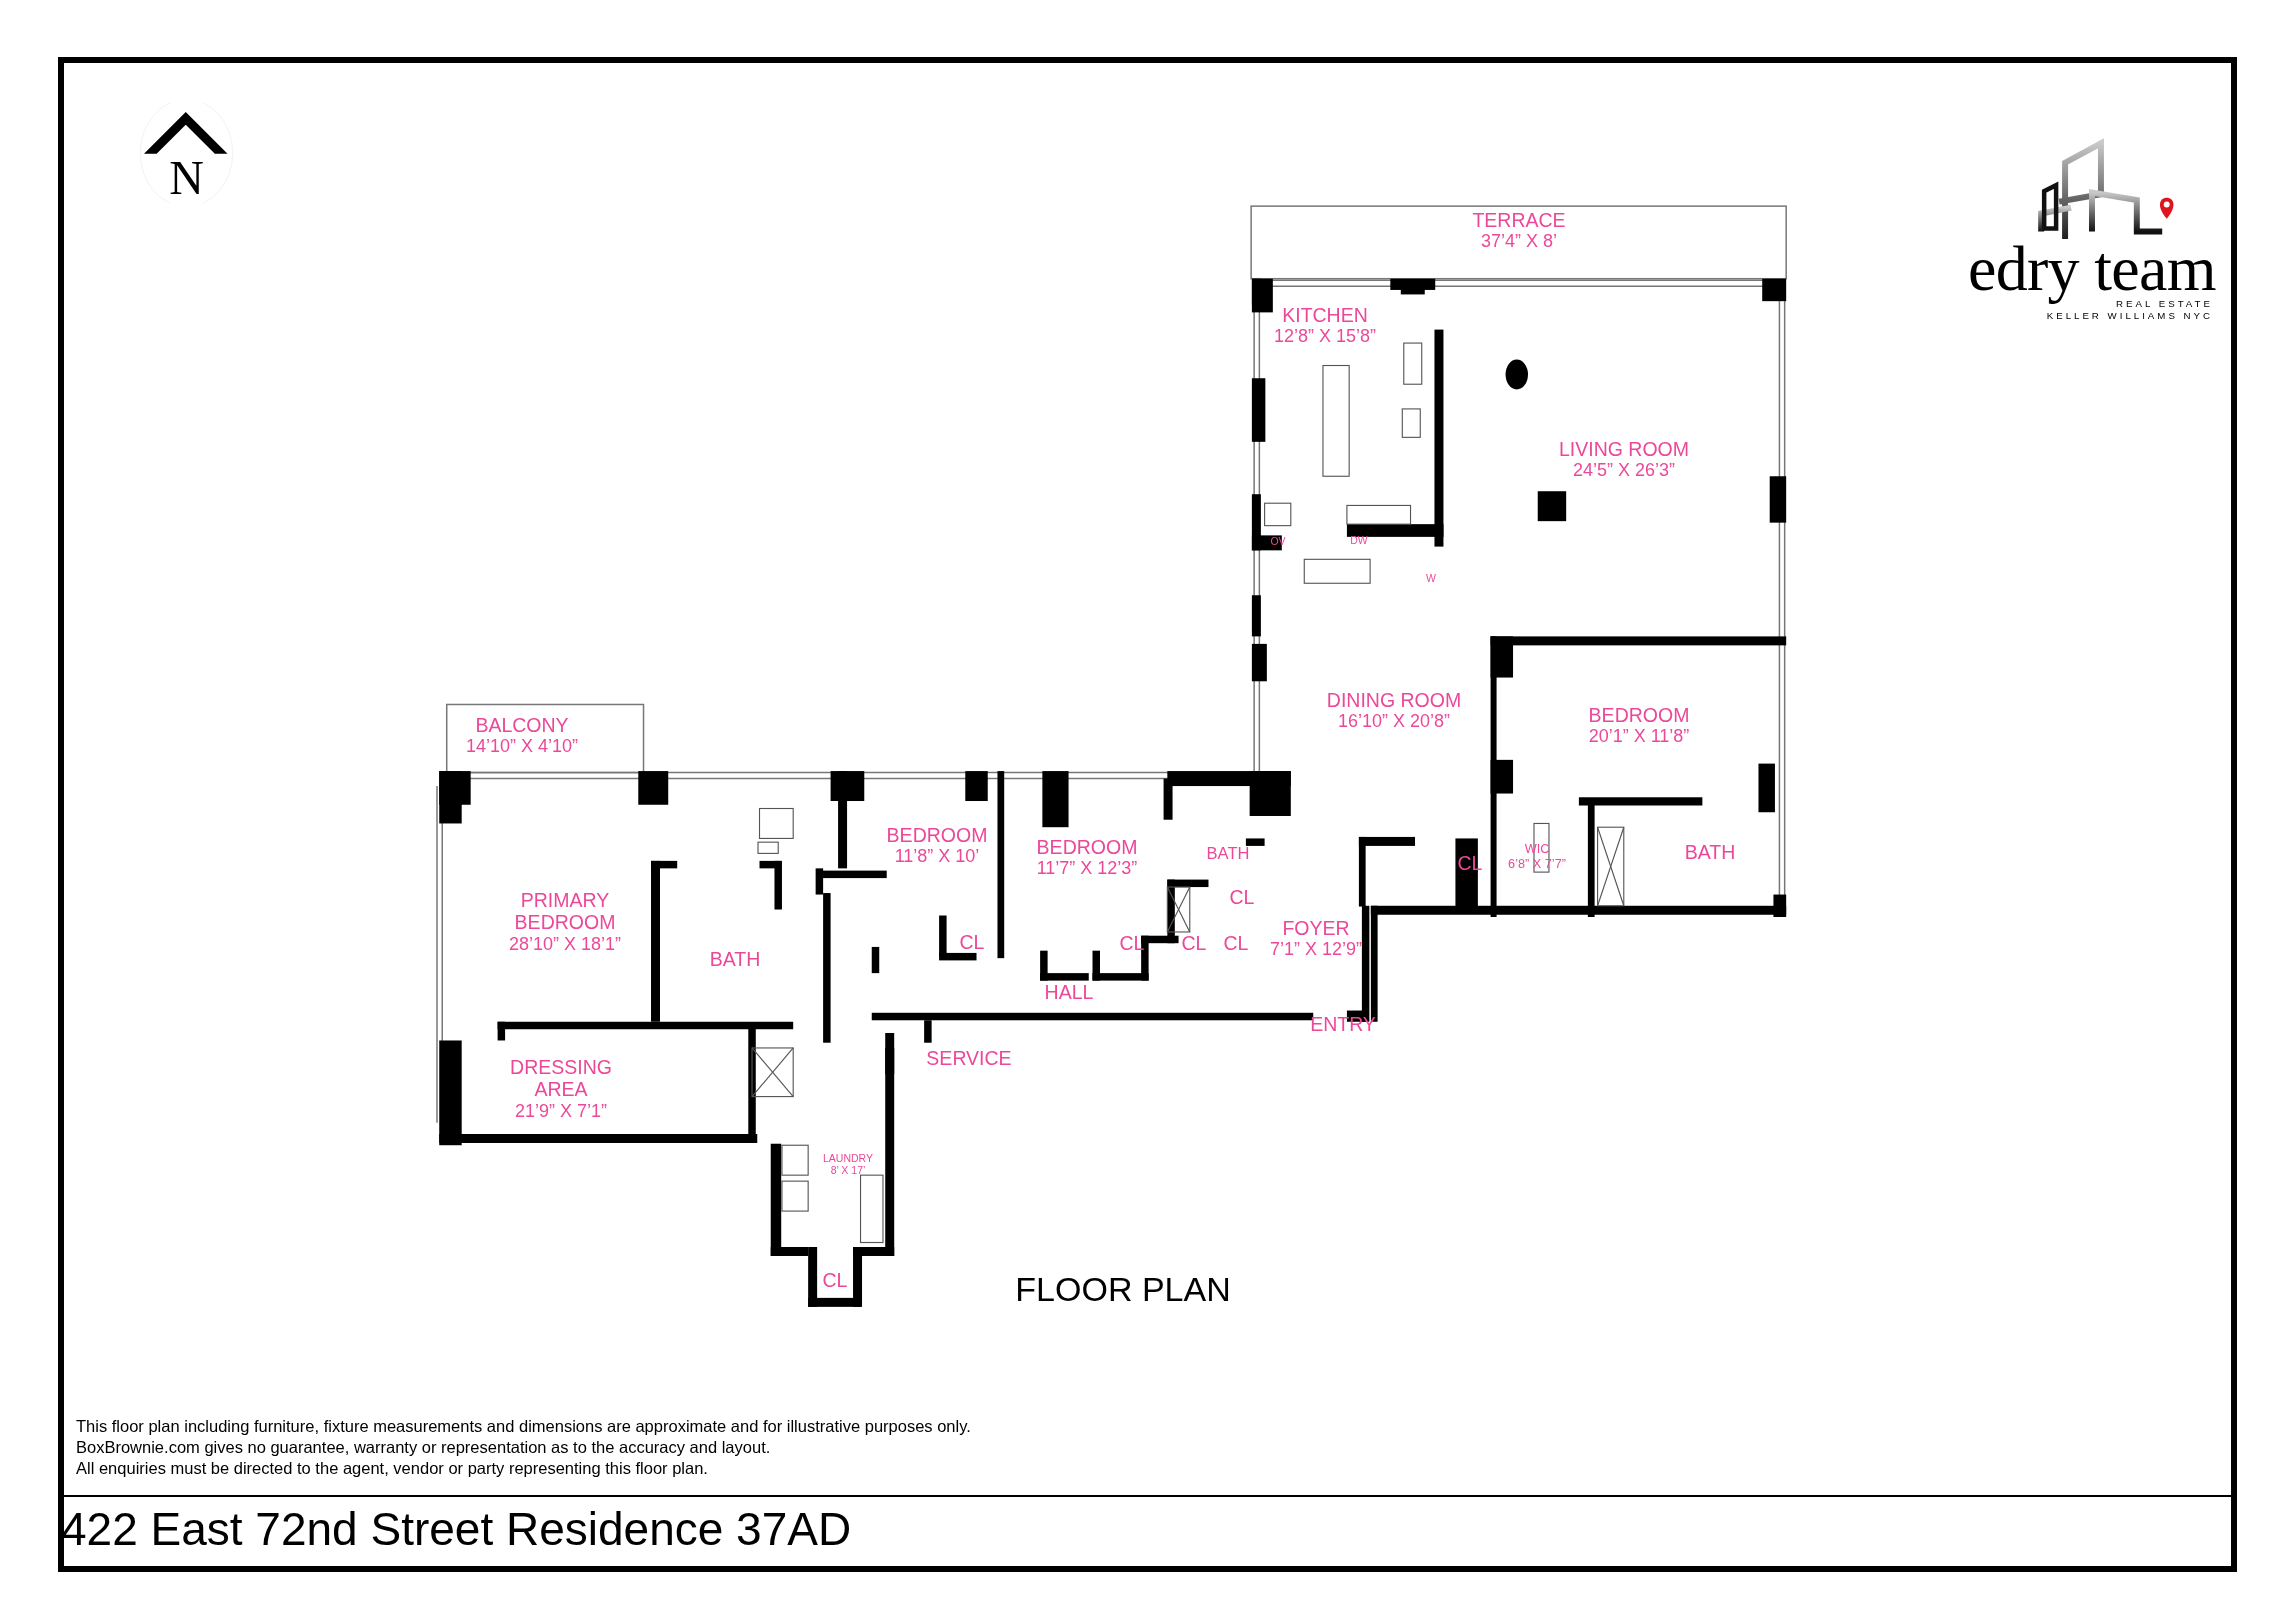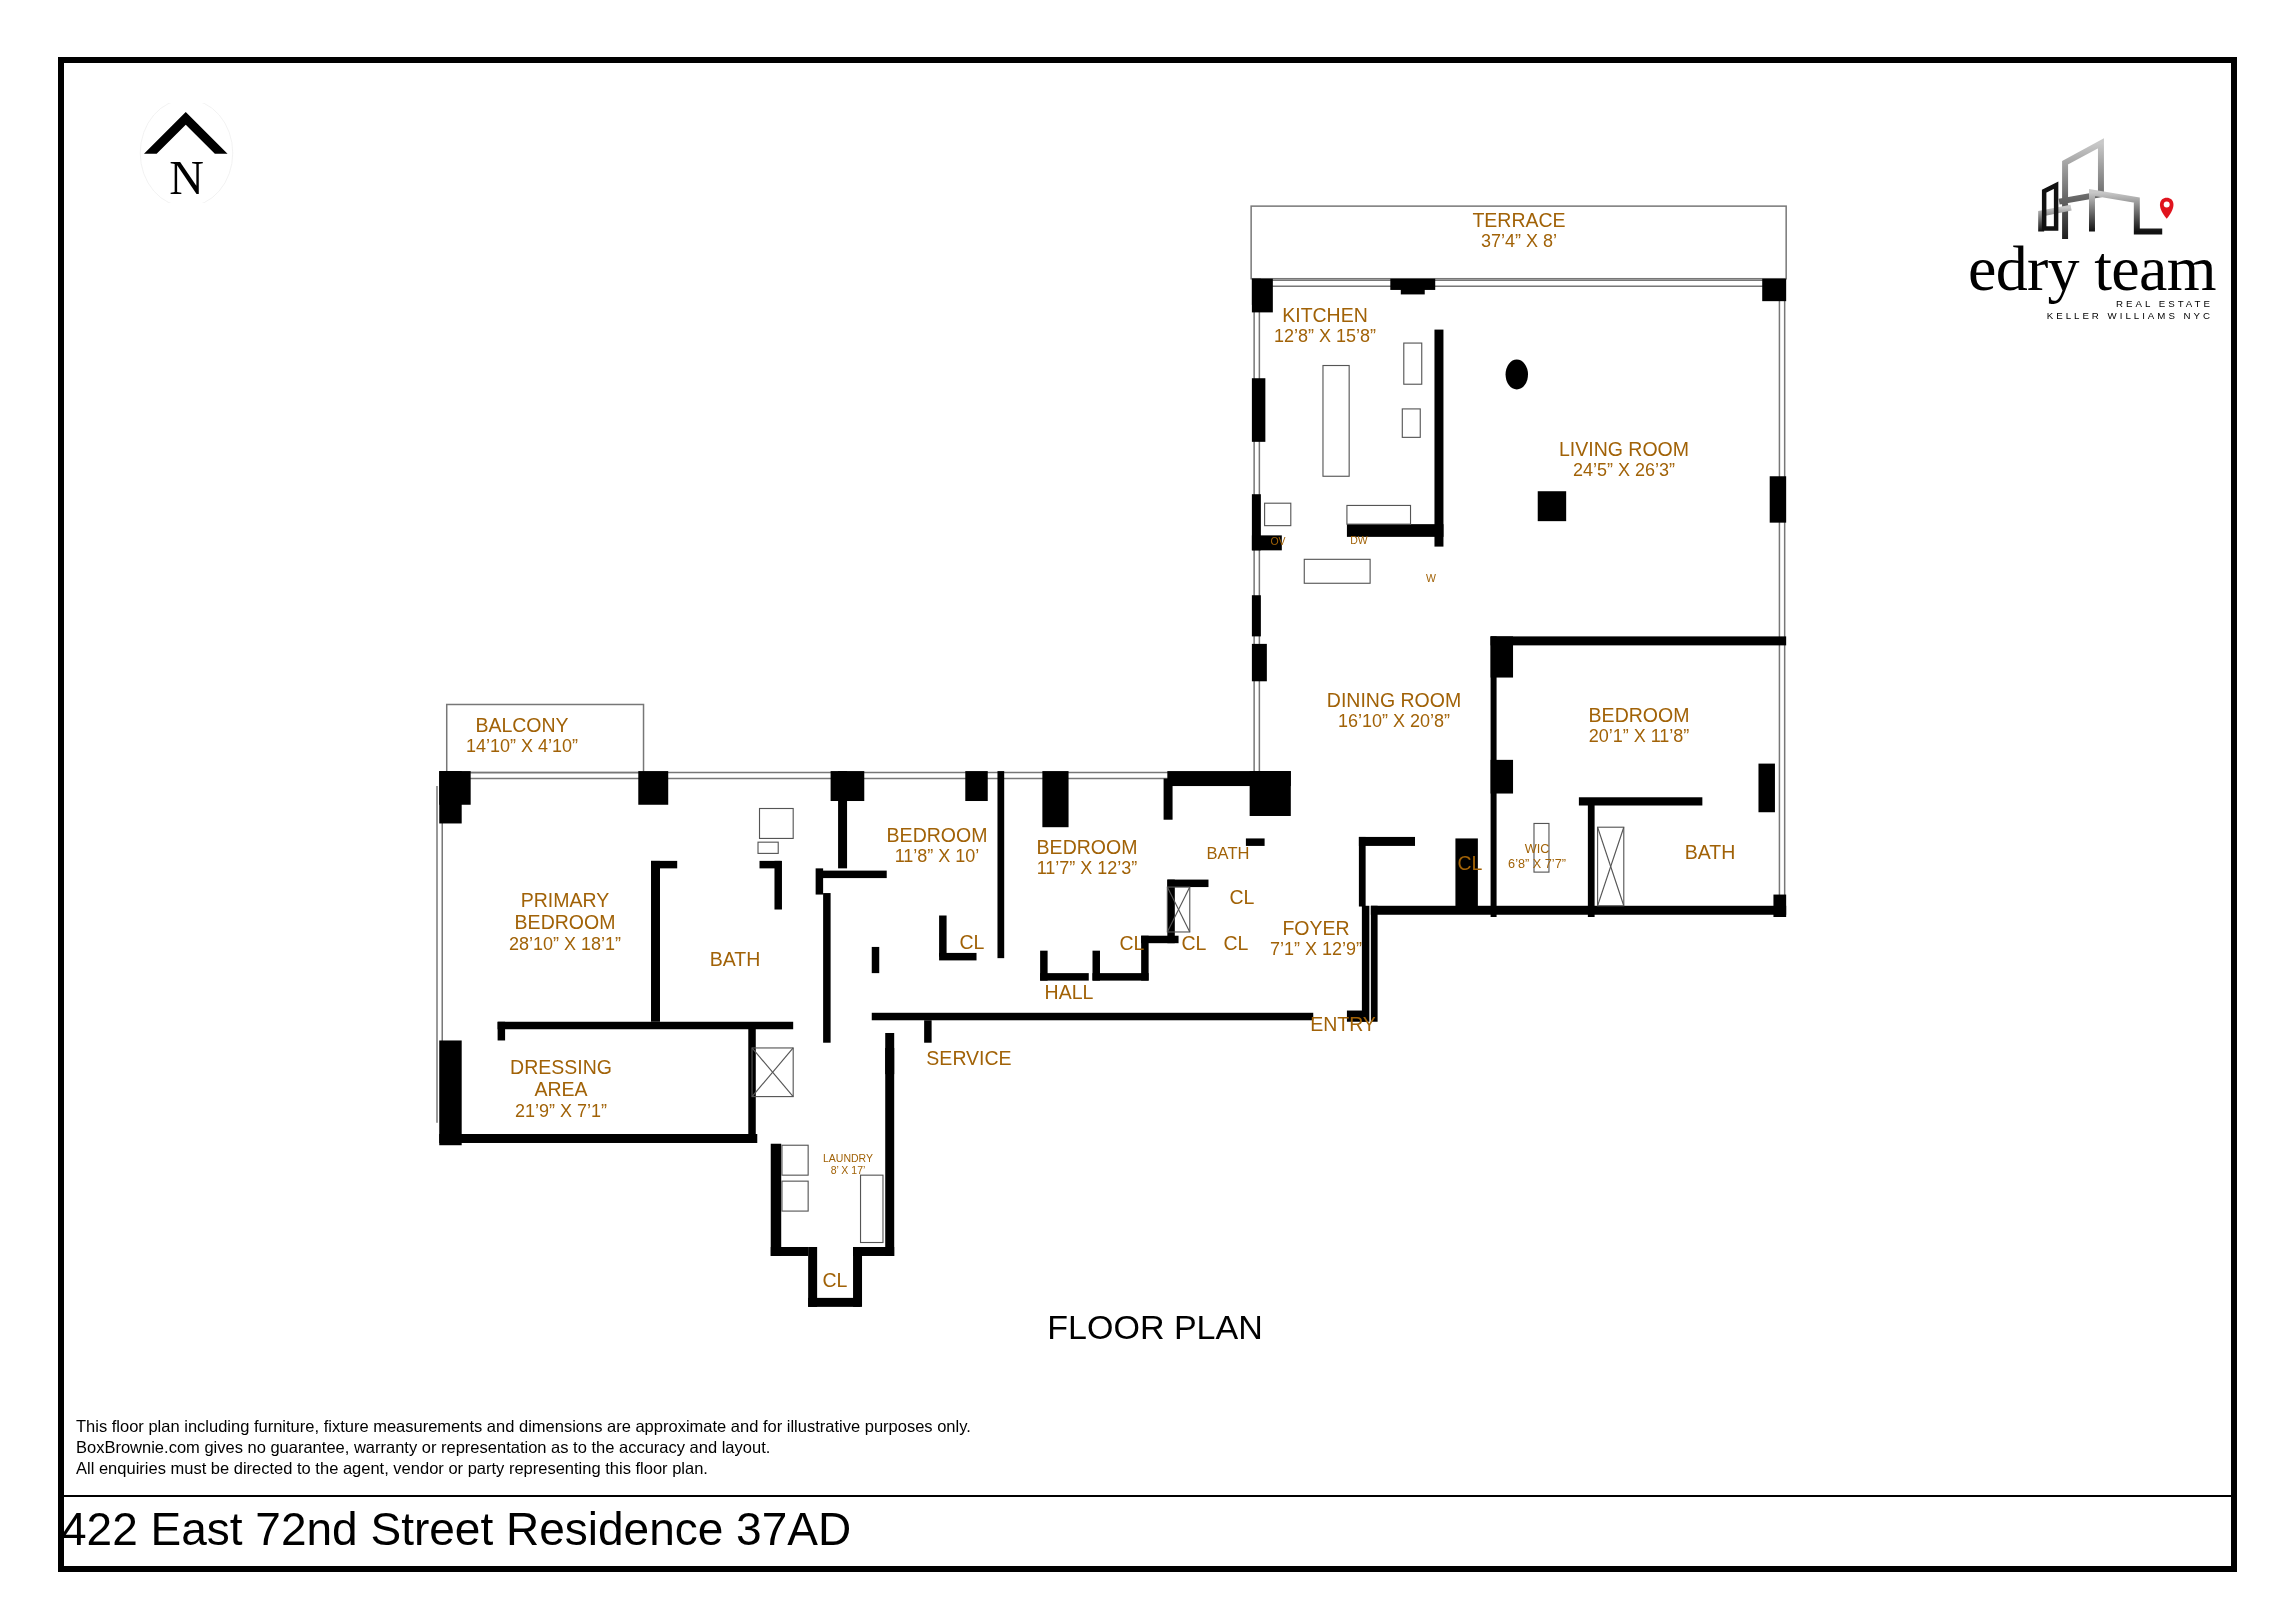--- a/index.html
+++ b/index.html
@@ -1,25 +1,25 @@
 <!DOCTYPE html>
 <html style="font-size:12px"><head>
 <meta charset="utf-8">
 <style>
   html, body { margin:0; padding:0; background:#fff; }
   body { width:2295px; height:1617px; position:relative; overflow:hidden; font-family:"Liberation Sans", sans-serif; }
   #frame { position:absolute; left:58px; top:57px; width:2179px; height:1515px; border:6px solid #000; box-sizing:border-box; }
   #divider { position:absolute; left:58px; top:1495px; width:2179px; height:2.2px; background:#000; }
   #plan { position:absolute; left:0; top:0; width:2295px; height:1617px; }
-  .lbl { position:absolute; color:#a16207; text-align:center; line-height:1.15; white-space:nowrap; transform:translate(-50%,-50%); font-family:"Liberation Sans", sans-serif; }
+  .lbl { position:absolute; color:#ec4899; text-align:center; line-height:1.15; white-space:nowrap; transform:translate(-50%,-50%); font-family:"Liberation Sans", sans-serif; }
   .room { font-size:19.5px; }
   .dim { font-size:18px; }
   .small { font-size:12.7px; }
   .tiny { font-size:10.5px; }
-  #floor-plan-heading { position:absolute; left:1123px; top:1327px; transform:translate(-50%,-50%); font-size:34px;margin-left:32px; }
+  #floor-plan-heading { position:absolute; left:1123px; top:1289px; transform:translate(-50%,-50%); font-size:34px; }
   #disclaimer { position:absolute; left:76px; top:1416px; font-size:16.5px; line-height:21px; }
   #address { position:absolute; left:61px; top:1501px; font-size:46px; line-height:57px; }
   #north { position:absolute; left:138px; top:103px; width:97px; height:100px; }
   #logo { position:absolute; left:1953px; top:82px; width:269px; height:247px; }
   #logo .brand { position:absolute; left:15px; top:153px; font-family:"Liberation Serif", serif; font-size:64px; line-height:67px; letter-spacing:-0.7px; }
   #logo .sub1 { position:absolute; right:9px; top:216px; font-size:9.7px; letter-spacing:3px; }
   #logo .sub2 { position:absolute; right:9px; top:228px; font-size:9.7px; letter-spacing:3px; }
 </style>
 </head>
 <body>

